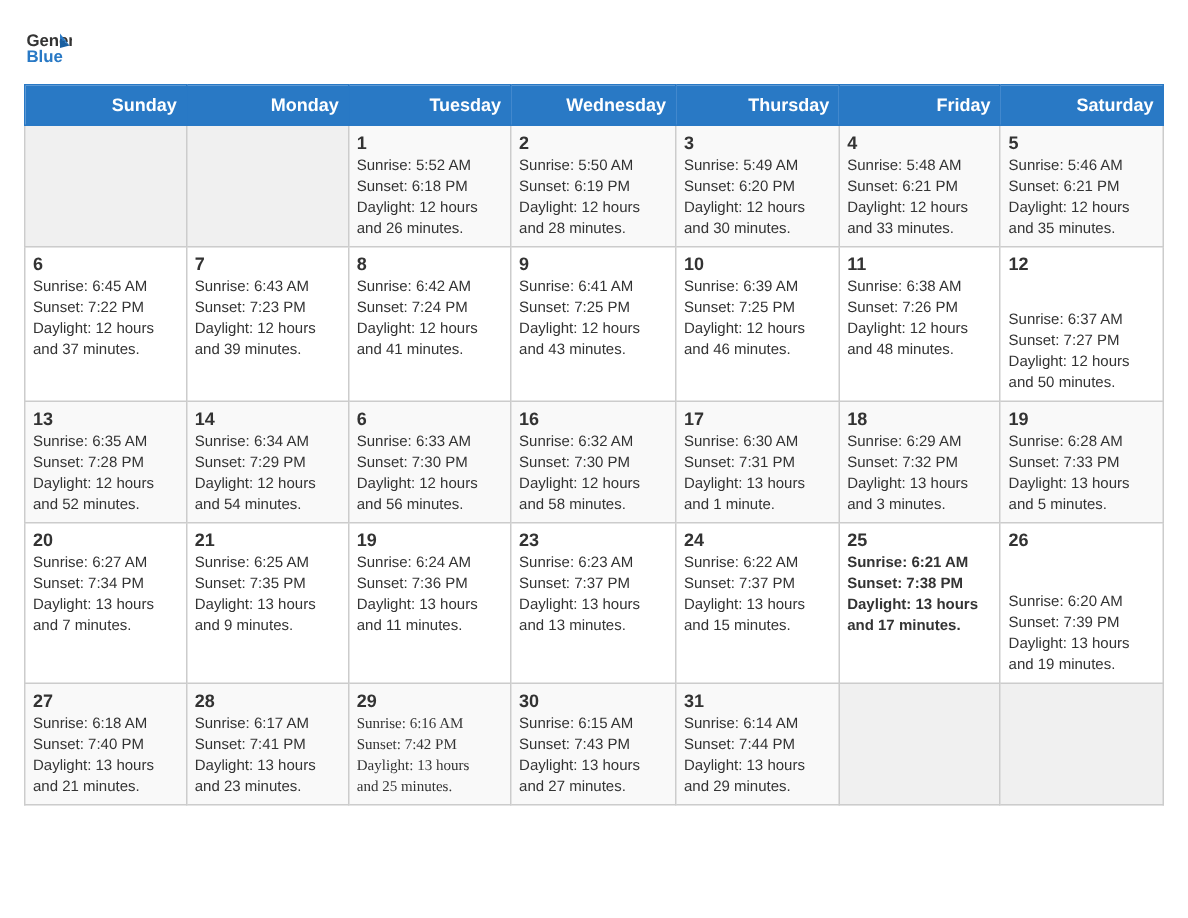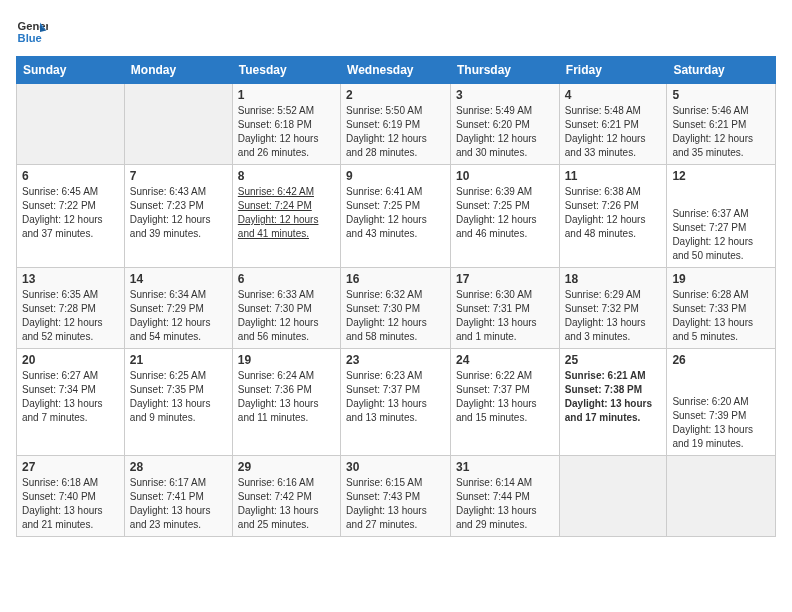--- a/index.html
+++ b/index.html
@@ -38,21 +38,21 @@
       color: #555;
     }
     table {
       width: 100%;
       border-collapse: collapse;
       font-size: 11px;
     }
     thead tr th {
       background-color: #2979c5;
       color: #fff;
-      text-align: left;
+      text-align: right;
       padding: 6px 6px;
       font-size: 12px;
       font-weight: bold;
       border: 1px solid #2979c5;
     }
     tbody tr td {
       border: 1px solid #ccc;
       vertical-align: top;
       padding: 4px 5px;
       width: 113px;
@@ -162,21 +162,21 @@
         </td>
         <td>
           <span class="day-number">7</span>
           <div class="day-info" style="white-space: pre-line;">Sunrise: 6:43 AM
 Sunset: 7:23 PM
 Daylight: 12 hours
 and 39 minutes.</div>
         </td>
         <td>
           <span class="day-number">8</span>
-          <div class="day-info" style="white-space: pre-line; text-decoration: underline;">Sunrise: 6:42 AM
+          <div class="day-info" style="white-space: pre-line;">Sunrise: 6:42 AM
 Sunset: 7:24 PM
 Daylight: 12 hours
 and 41 minutes.</div>
         </td>
         <td>
           <span class="day-number">9</span>
           <div class="day-info" style="white-space: pre-line;">Sunrise: 6:41 AM
 Sunset: 7:25 PM
 Daylight: 12 hours
 and 43 minutes.</div>
@@ -315,21 +315,21 @@
         </td>
         <td>
           <span class="day-number">28</span>
           <div class="day-info" style="white-space: pre-line;">Sunrise: 6:17 AM
 Sunset: 7:41 PM
 Daylight: 13 hours
 and 23 minutes.</div>
         </td>
         <td>
           <span class="day-number">29</span>
-          <div class="day-info" style="white-space: pre-line;">Sunrise: 6:16 AM
+          <div class="day-info" style="white-space: pre-line; font-family: Liberation Serif, serif;">Sunrise: 6:16 AM
 Sunset: 7:42 PM
 Daylight: 13 hours
 and 25 minutes.</div>
         </td>
         <td>
           <span class="day-number">30</span>
           <div class="day-info" style="white-space: pre-line;">Sunrise: 6:15 AM
 Sunset: 7:43 PM
 Daylight: 13 hours
 and 27 minutes.</div>

